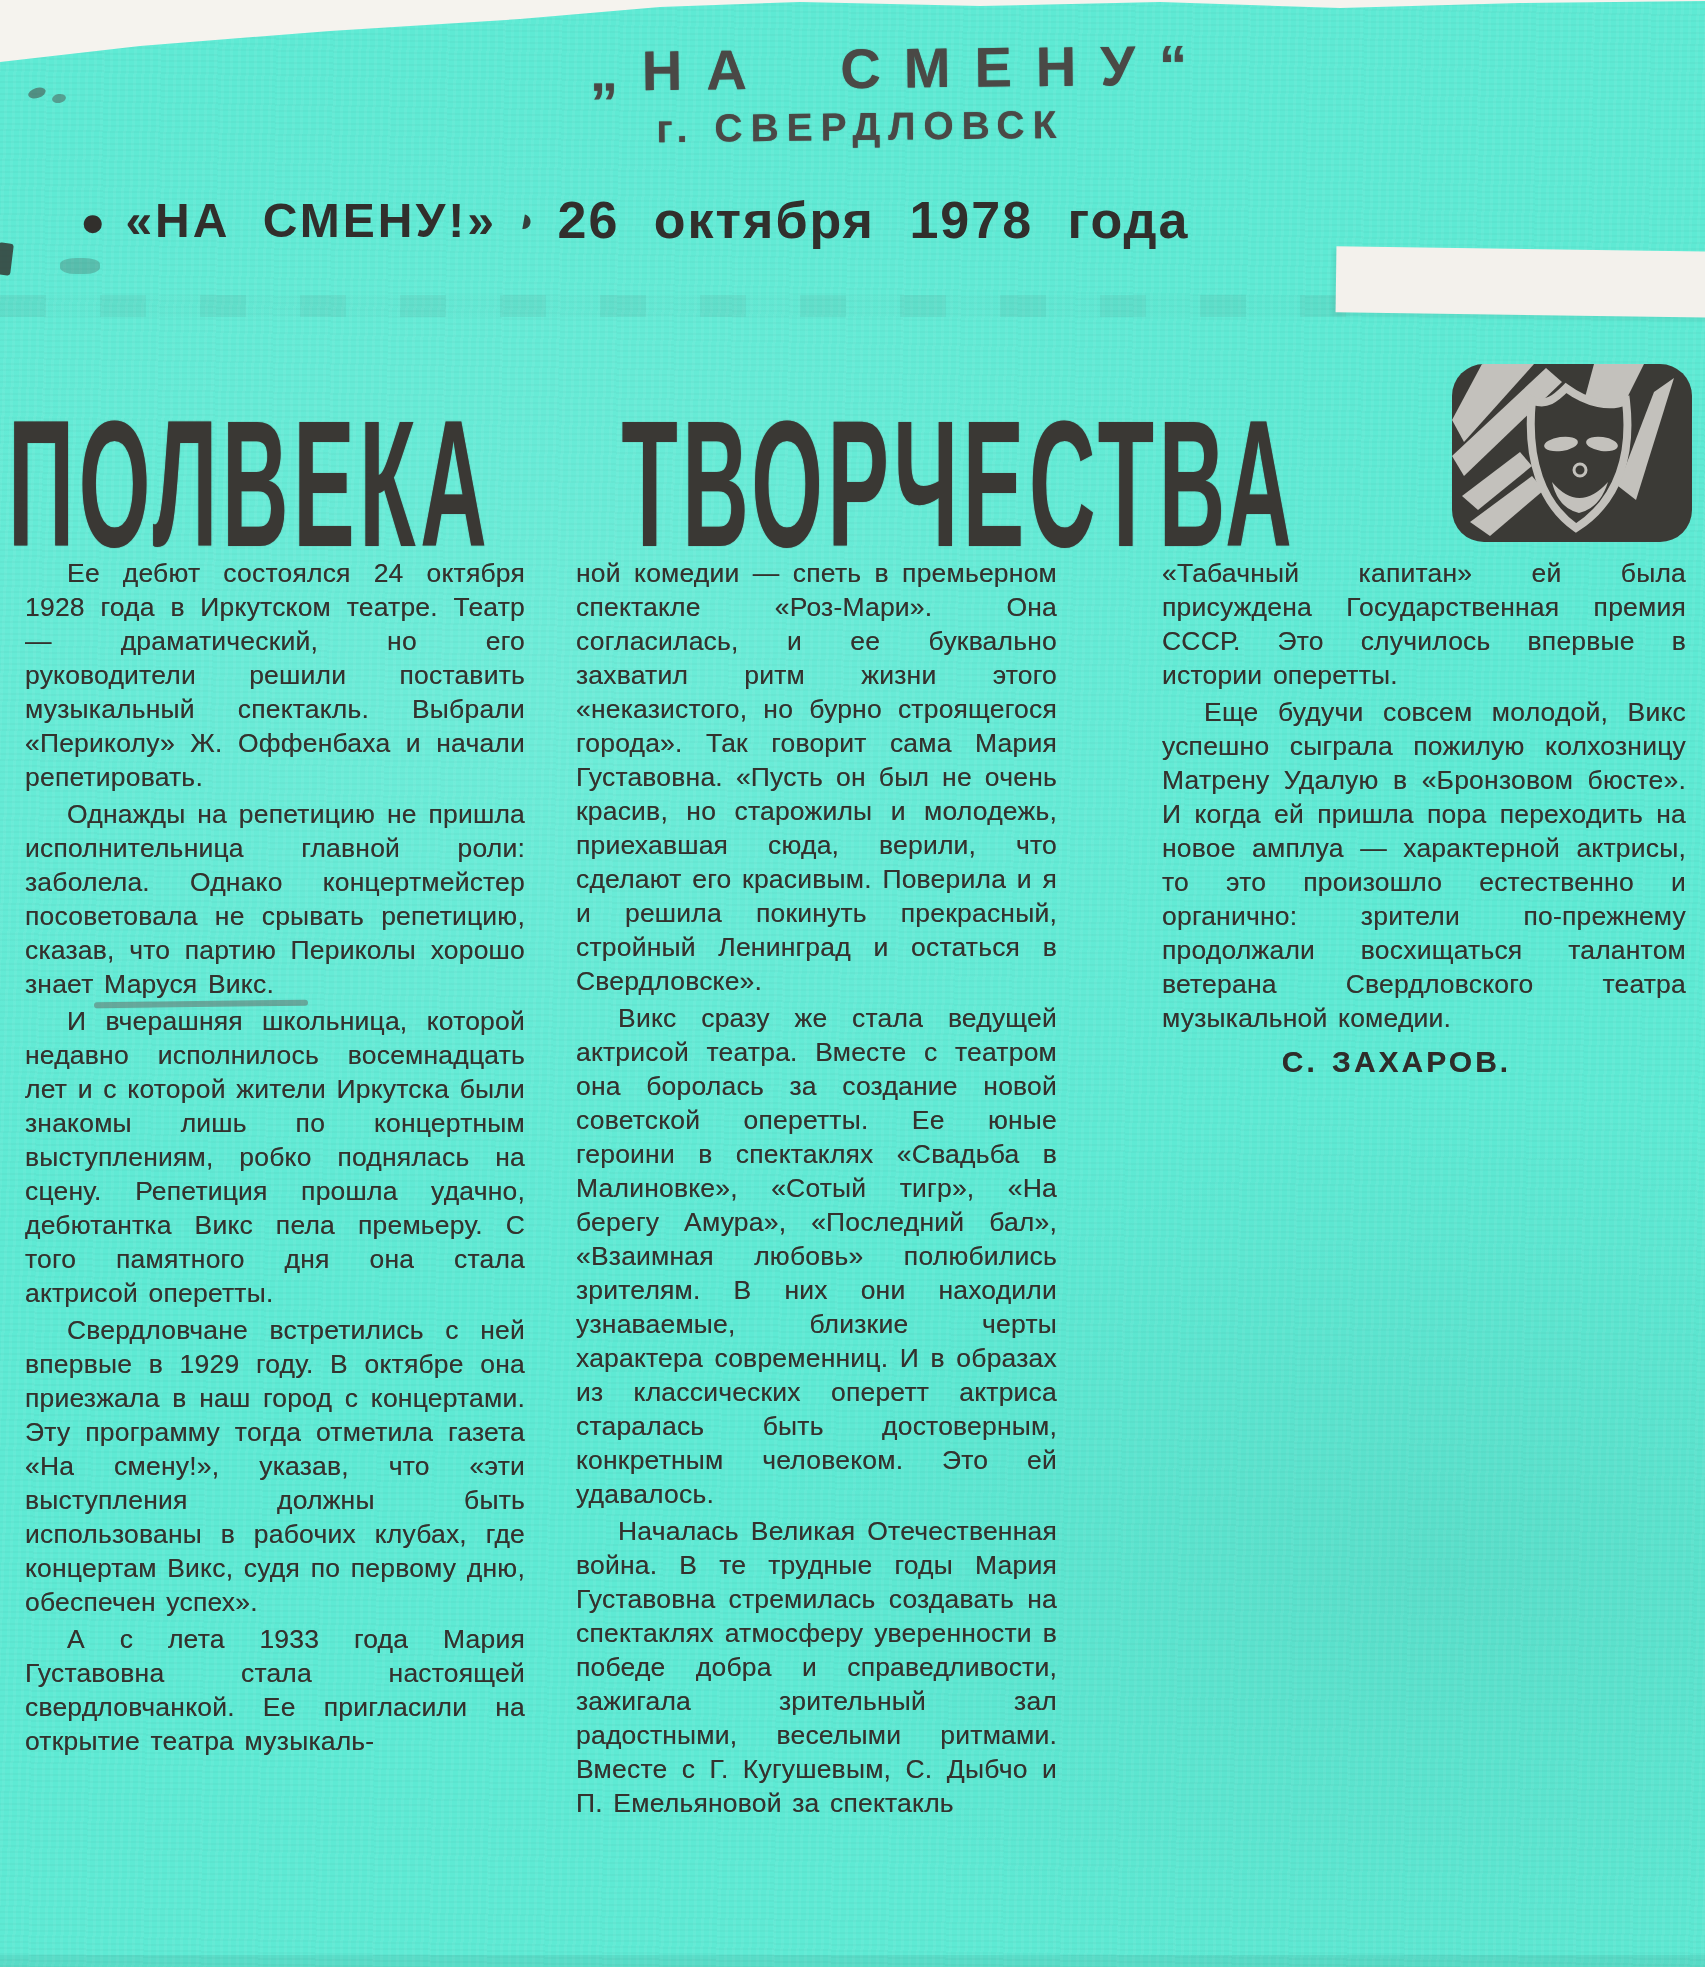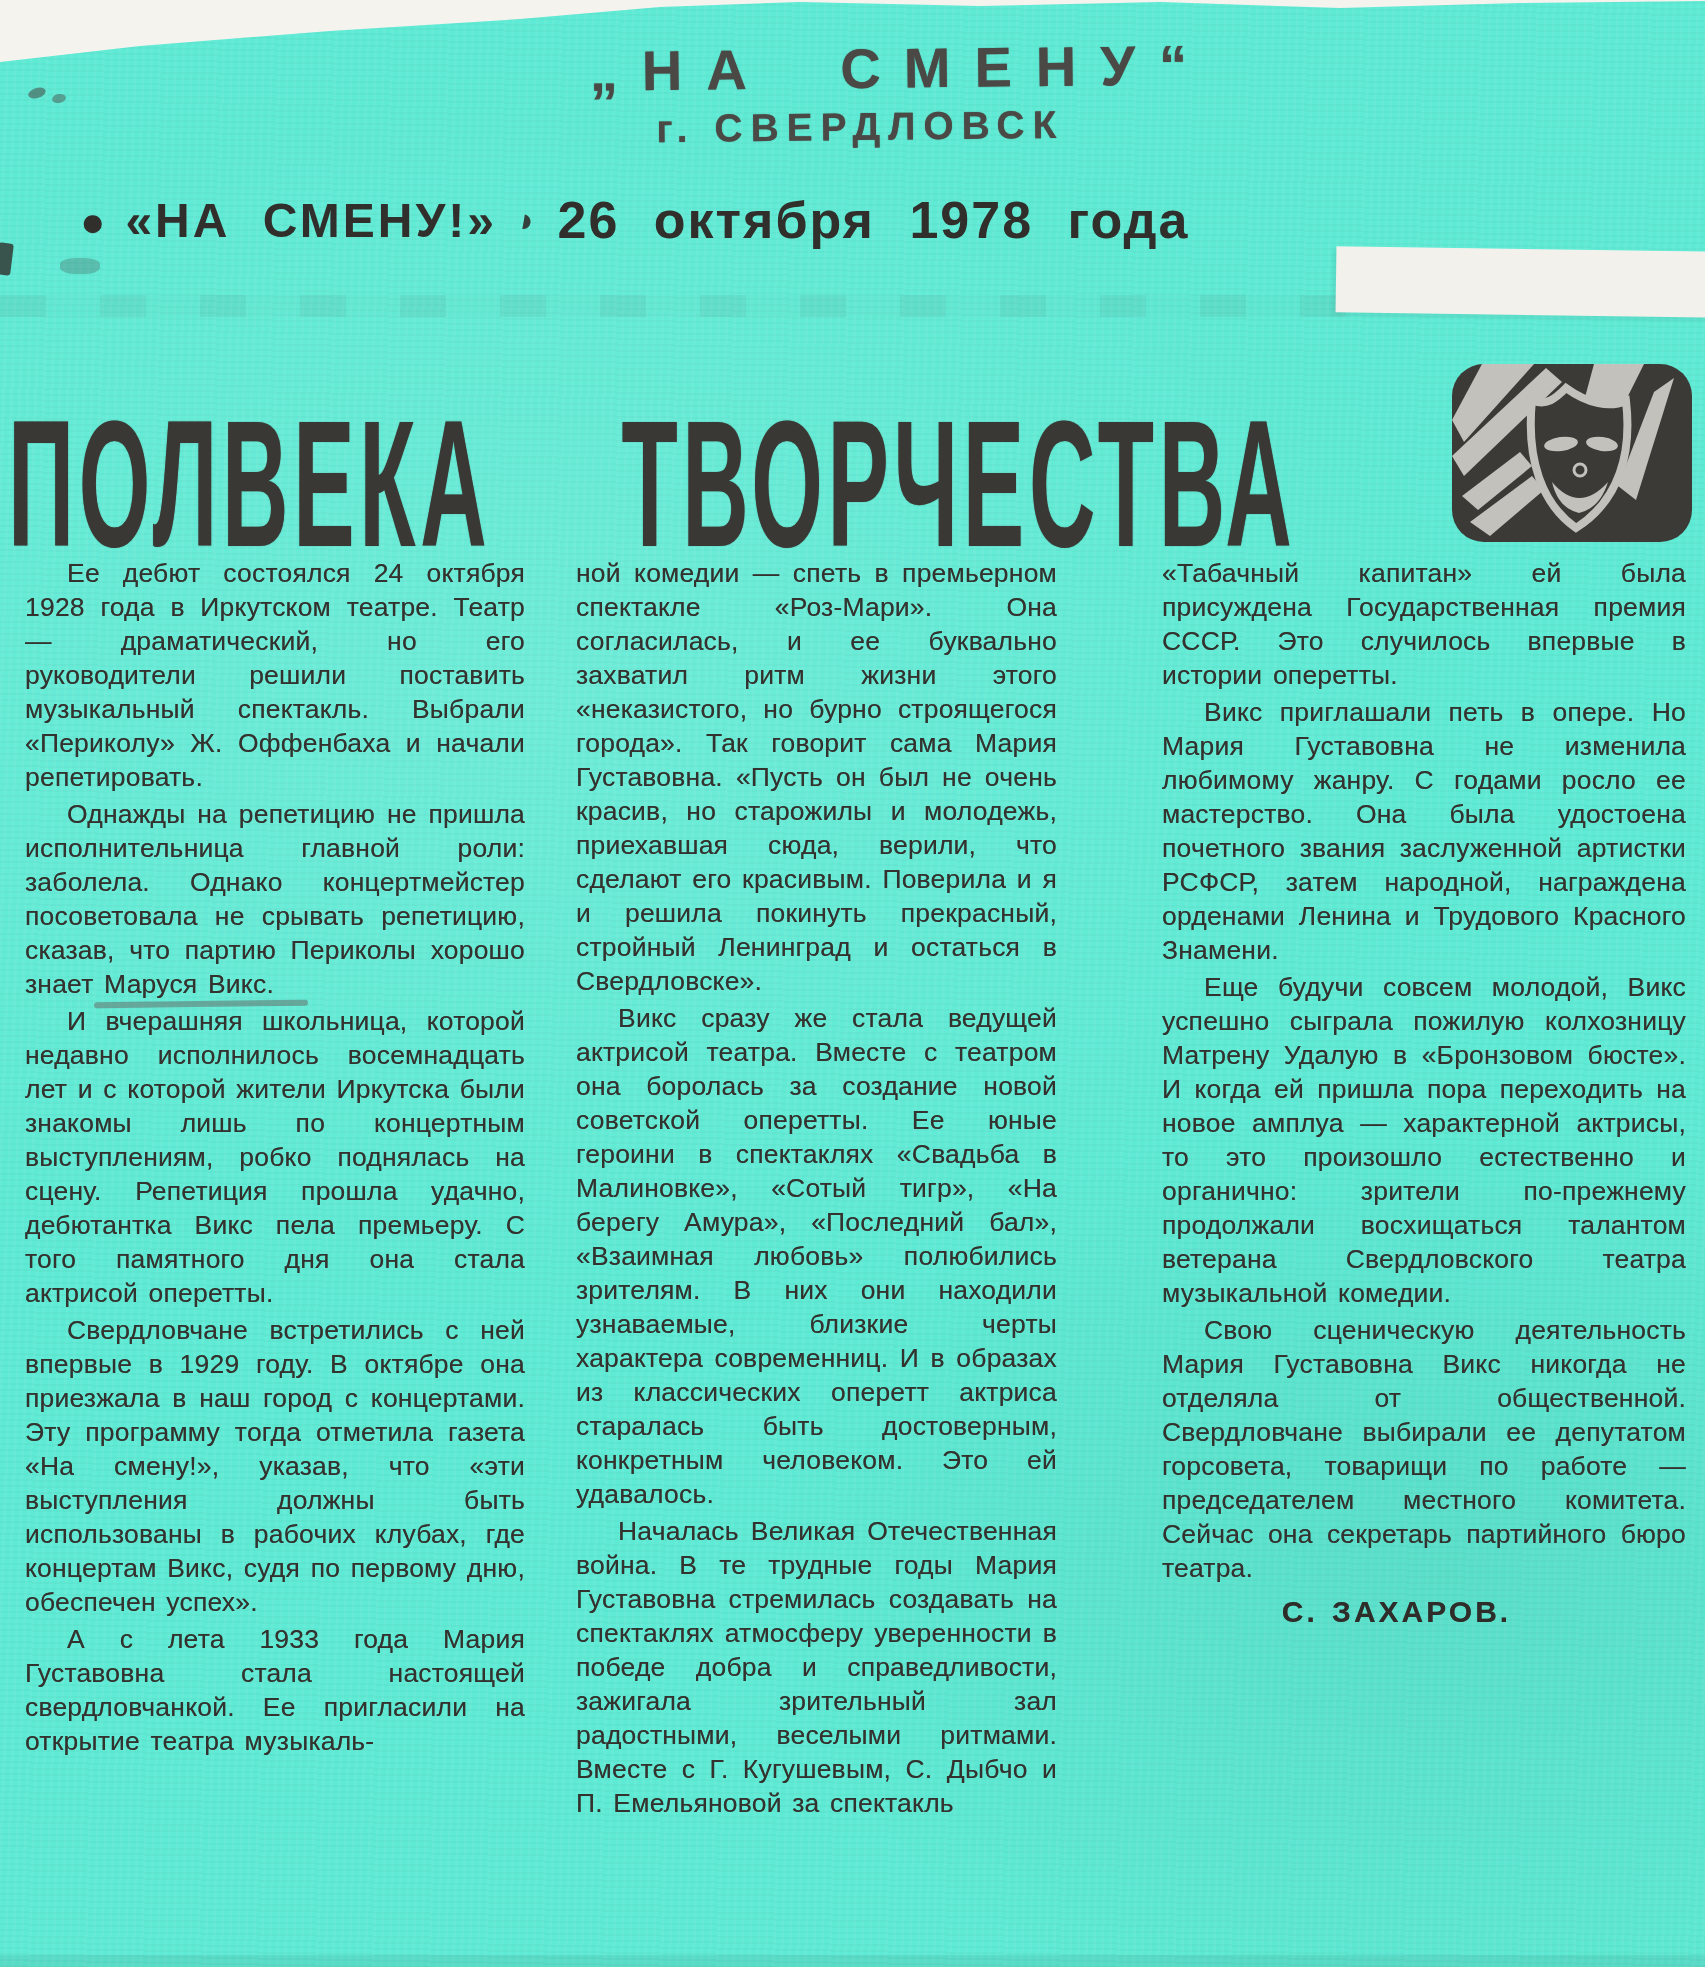--- a/index.html
+++ b/index.html
@@ -144,20 +144,18 @@
   </div>
 
   <div class="col col2">
     <p>ной комедии — спеть в премьерном спектакле «Роз-Мари». Она согласилась, и ее буквально захватил ритм жизни этого «неказистого, но бурно строящегося города». Так говорит сама Мария Густавовна. «Пусть он был не очень красив, но старожилы и молодежь, приехавшая сюда, верили, что сделают его красивым. Поверила и я и решила покинуть прекрасный, стройный Ленинград и остаться в Свердловске».</p>
     <p class="indent">Викс сразу же стала ведущей актрисой театра. Вместе с театром она боролась за создание новой советской оперетты. Ее юные героини в спектаклях «Свадьба в Малиновке», «Сотый тигр», «На берегу Амура», «Последний бал», «Взаимная любовь» полюбились зрителям. В них они находили узнаваемые, близкие черты характера современниц. И в образах из классических оперетт актриса старалась быть достоверным, конкретным человеком. Это ей удавалось.</p>
     <p class="indent">Началась Великая Отечественная война. В те трудные годы Мария Густавовна стремилась создавать на спектаклях атмосферу уверенности в победе добра и справедливости, зажигала зрительный зал радостными, веселыми ритмами. Вместе с Г. Кугушевым, С. Дыбчо и П. Емельяновой за спектакль</p>
   </div>
 
   <div class="col col3">
     <p>«Табачный капитан» ей была присуждена Государственная премия СССР. Это случилось впервые в истории оперетты.</p>
-    <p class="indent">Викс приглашали петь в опере. Но Мария Густавовна не изменила любимому жанру. С годами росло ее мастерство. Она была удостоена почетного звания заслуженной артистки РСФСР, затем народной, награждена орденами Ленина и Трудового Красного Знамени.</p>
     <p class="indent">Еще будучи совсем молодой, Викс успешно сыграла пожилую колхозницу Матрену Удалую в «Бронзовом бюсте». И когда ей пришла пора переходить на новое амплуа — характерной актрисы, то это произошло естественно и органично: зрители по-прежнему продолжали восхищаться талантом ветерана Свердловского театра музыкальной комедии.</p>
-    <p class="indent">Свою сценическую деятельность Мария Густавовна Викс никогда не отделяла от общественной. Свердловчане выбирали ее депутатом горсовета, товарищи по работе — председателем местного комитета. Сейчас она секретарь партийного бюро театра.</p>
     <div class="signature">С. ЗАХАРОВ.</div>
   </div>
 
   <div class="bottom-shade"></div>
 </div>
 
 </body></html>

